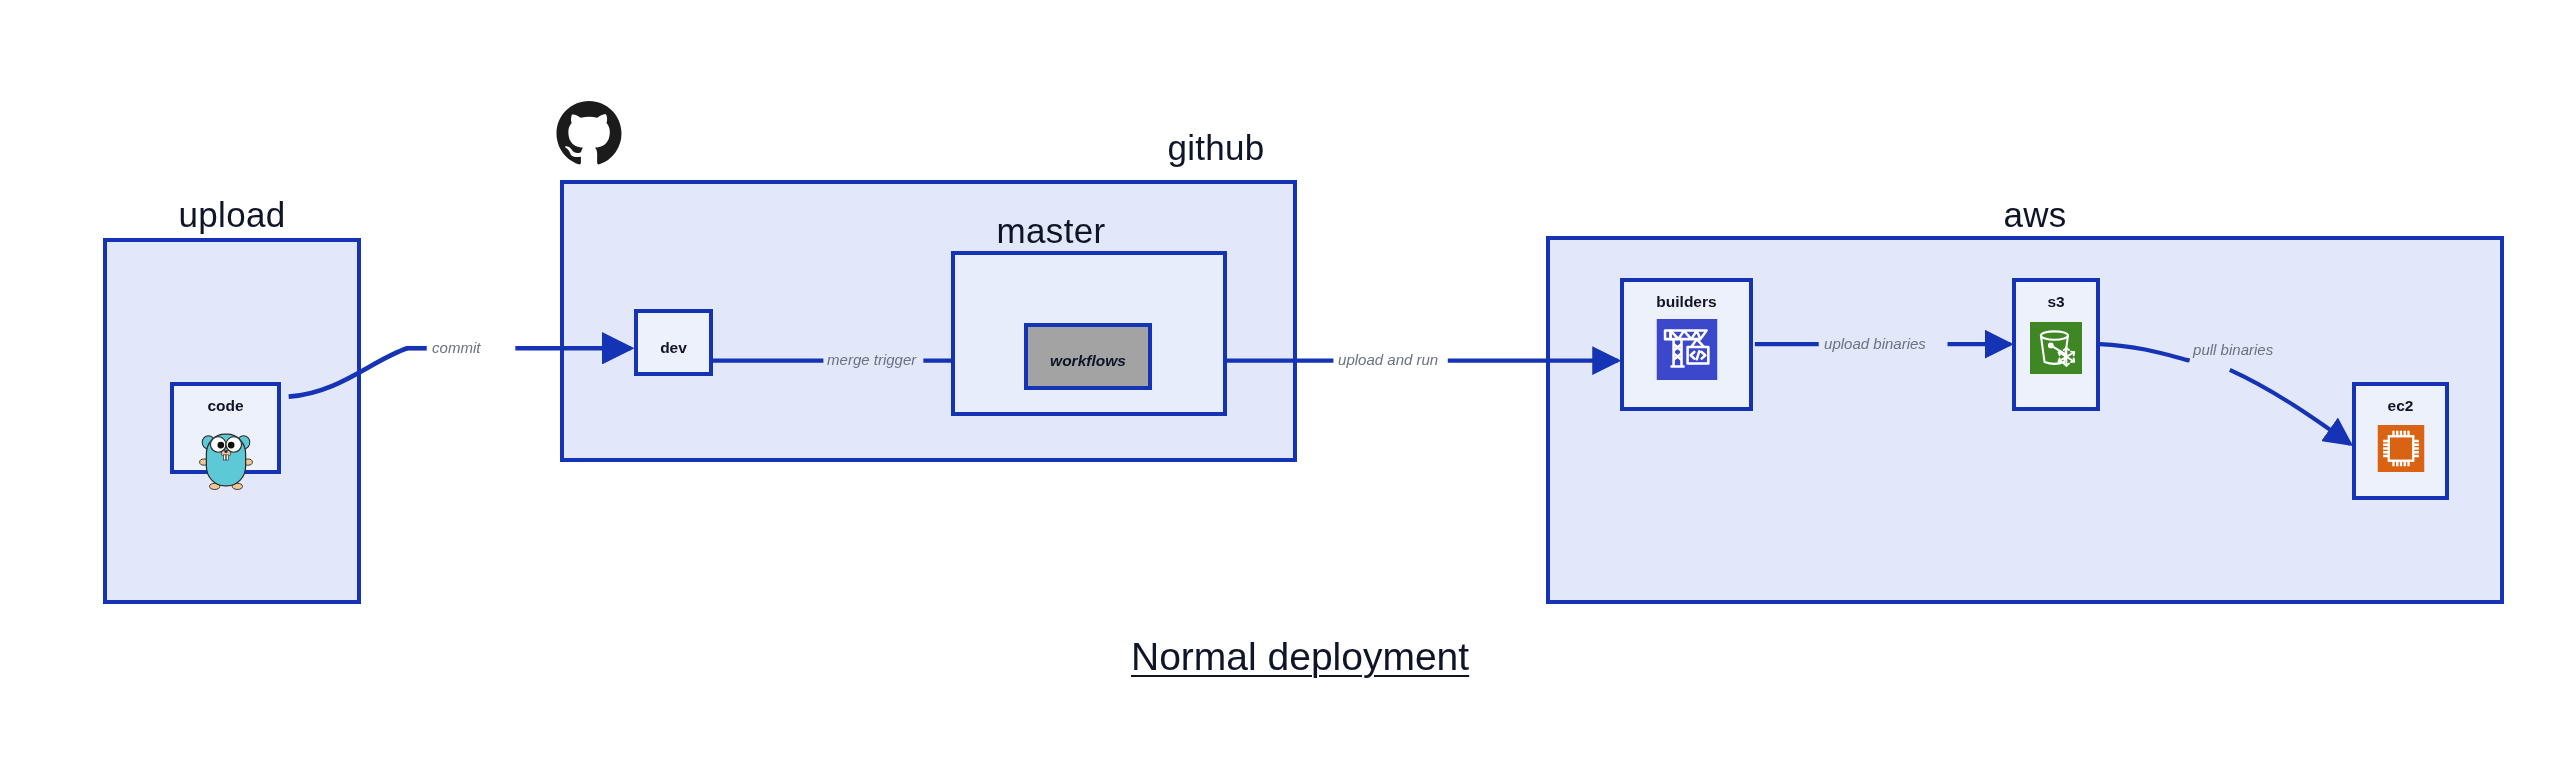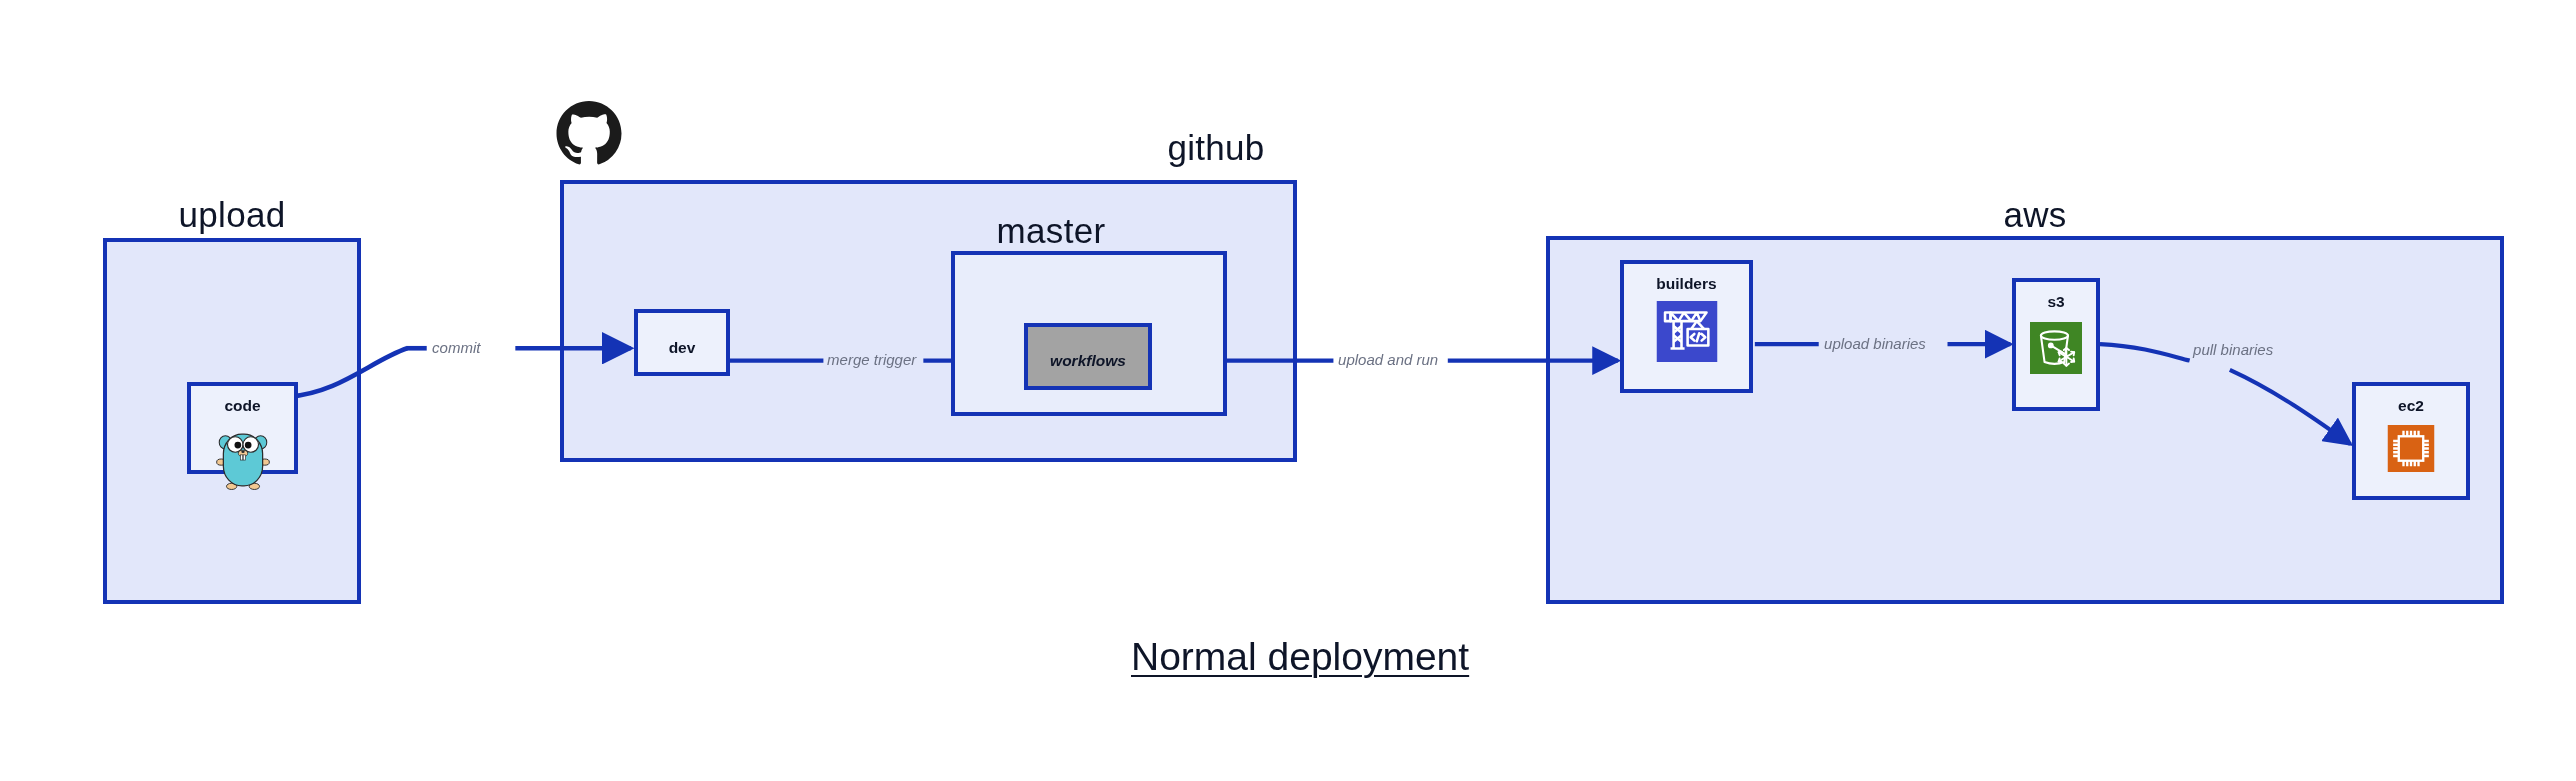--- a/index.html
+++ b/index.html
@@ -143,21 +143,21 @@
     <g>
       <path d="M 4076,668 C 4160,672 4210,690 4250,700" fill="none" stroke="#1433B5" stroke-width="8"></path>
       <path d="M 4328,718 C 4420,760 4500,818 4562,862" fill="none" stroke="#1433B5" stroke-width="8" marker-end="url(#arrowhead)"></path>
     </g>
   </svg>
 
   <div class="group-label" style="left:103px; top:195px; width:258px; text-align:center;">upload</div>
 
   <div class="group" style="left:103px; top:238px; width:258px; height:366px;"></div>
 
-  <div class="node" style="left:187px; top:382px; width:111px; height:92px;">
+  <div class="node" style="left:170px; top:382px; width:111px; height:92px;">
     <div class="node-label" style="top:11.3px;">code</div>
 
     <svg class="node-icon" style="top:42px;" width="58" height="62" viewBox="0 0 112 120" xmlns="http://www.w3.org/2000/svg">
 
       <ellipse cx="22" cy="28" rx="12" ry="13" fill="#5DC9D6" stroke="#2B2B2B" stroke-width="2"></ellipse>
       <ellipse cx="90" cy="28" rx="12" ry="13" fill="#5DC9D6" stroke="#2B2B2B" stroke-width="2"></ellipse>
 
       <ellipse cx="14" cy="66" rx="9" ry="6" fill="#F2C892" stroke="#2B2B2B" stroke-width="1.8"></ellipse>
       <ellipse cx="98" cy="66" rx="9" ry="6" fill="#F2C892" stroke="#2B2B2B" stroke-width="1.8"></ellipse>
 
@@ -180,37 +180,37 @@
   </div>
 
   <div class="group-label" style="left:1113px; top:128px; width:206px; text-align:center;">github</div>
 
   <svg class="github-logo" style="left:556px; top:101px;" width="66" height="65" viewBox="0 0 16 16" xmlns="http://www.w3.org/2000/svg">
     <path fill="#1B1B1B" fill-rule="evenodd" d="M8 0C3.58 0 0 3.58 0 8c0 3.54 2.29 6.53 5.47 7.59.4.07.55-.17.55-.38 0-.19-.01-.82-.01-1.49-2.01.37-2.53-.49-2.69-.94-.09-.23-.48-.94-.82-1.13-.28-.15-.68-.52-.01-.53.63-.01 1.08.58 1.23.82.72 1.21 1.87.87 2.33.66.07-.52.28-.87.51-1.07-1.78-.2-3.64-.89-3.64-3.95 0-.87.31-1.59.82-2.15-.08-.2-.36-1.02.08-2.12 0 0 .67-.21 2.2.82.64-.18 1.32-.27 2-.27.68 0 1.36.09 2 .27 1.53-1.04 2.2-.82 2.2-.82.44 1.1.16 1.92.08 2.12.51.56.82 1.27.82 2.15 0 3.07-1.87 3.75-3.65 3.95.29.25.54.73.54 1.48 0 1.07-.01 1.93-.01 2.2 0 .21.15.46.55.38A8.012 8.012 0 0 0 16 8c0-4.42-3.58-8-8-8z"></path>
   </svg>
 
   <div class="group" style="left:560px; top:180px; width:737px; height:282px;"></div>
 
-  <div class="node" style="left:634px; top:309px; width:96px; height:67px;">
+  <div class="node" style="left:634px; top:309px; width:79px; height:67px;">
     <div class="node-label" style="top:26px;">dev</div>
   </div>
 
   <div class="group-label" style="left:948px; top:211px; width:206px; text-align:center;">master</div>
 
   <div class="group inner-tone" style="left:951px; top:251px; width:276px; height:165px; z-index:3;"></div>
 
   <div class="node bright" style="left:1024px; top:323px; width:128px; height:67px;">
     <div class="node-label" style="top:25px;">workflows</div>
   </div>
 
   <div class="group-label" style="left:1906px; top:195px; width:258px; text-align:center;">aws</div>
 
   <div class="group" style="left:1546px; top:236px; width:958px; height:368px;"></div>
 
-  <div class="node" style="left:1620px; top:260px; width:133px; height:133px;">
+  <div class="node" style="left:1620px; top:278px; width:133px; height:133px;">
     <div class="node-label" style="top:11.3px;">builders</div>
     <svg class="node-icon" style="top:37px;" width="61" height="61" viewBox="0 0 100 100" xmlns="http://www.w3.org/2000/svg">
       <rect x="0" y="0" width="100" height="100" fill="#3B48CC"></rect>
       <g fill="none" stroke="#ffffff" stroke-width="4.2" stroke-linejoin="round">
 
         <rect x="14" y="19" width="9" height="14"></rect>
 
         <path d="M23 19 H82 L72 33 H23 Z"></path>
         <path d="M23 19 L36 33 M45 19 L36 33 M45 19 L57 33 M66 19 L57 33 M66 19 L72 33"></path>
 
@@ -243,21 +243,21 @@
         <g stroke-width="3.6">
           <path d="M70 50 V84 M55 58 L85 76 M85 58 L55 76"></path>
           <path d="M65 54 L70 50 L75 54 M65 80 L70 84 L75 80"></path>
           <path d="M57 64 L55 58 L61 57 M79 77 L85 76 L84 70"></path>
           <path d="M84 64 L85 58 L79 57 M61 77 L55 76 L57 70"></path>
         </g>
       </g>
     </svg>
   </div>
 
-  <div class="node" style="left:2352px; top:382px; width:118px; height:118px;text-decoration:underline;">
+  <div class="node" style="left:2352px; top:382px; width:97px; height:118px;text-decoration:underline;">
     <div class="node-label" style="top:11.3px;">ec2</div>
     <svg class="node-icon" style="top:39px;" width="47" height="47" viewBox="0 0 100 100" xmlns="http://www.w3.org/2000/svg">
       <rect x="0" y="0" width="100" height="100" fill="#D96213"></rect>
       <g fill="none" stroke="#ffffff" stroke-width="5">
         <rect x="24" y="24" width="52" height="52"></rect>
 
         <path d="M34 24 V12 M42 24 V12 M50 24 V12 M58 24 V12 M66 24 V12"></path>
 
         <path d="M34 76 V88 M42 76 V88 M50 76 V88 M58 76 V88 M66 76 V88"></path>
 

